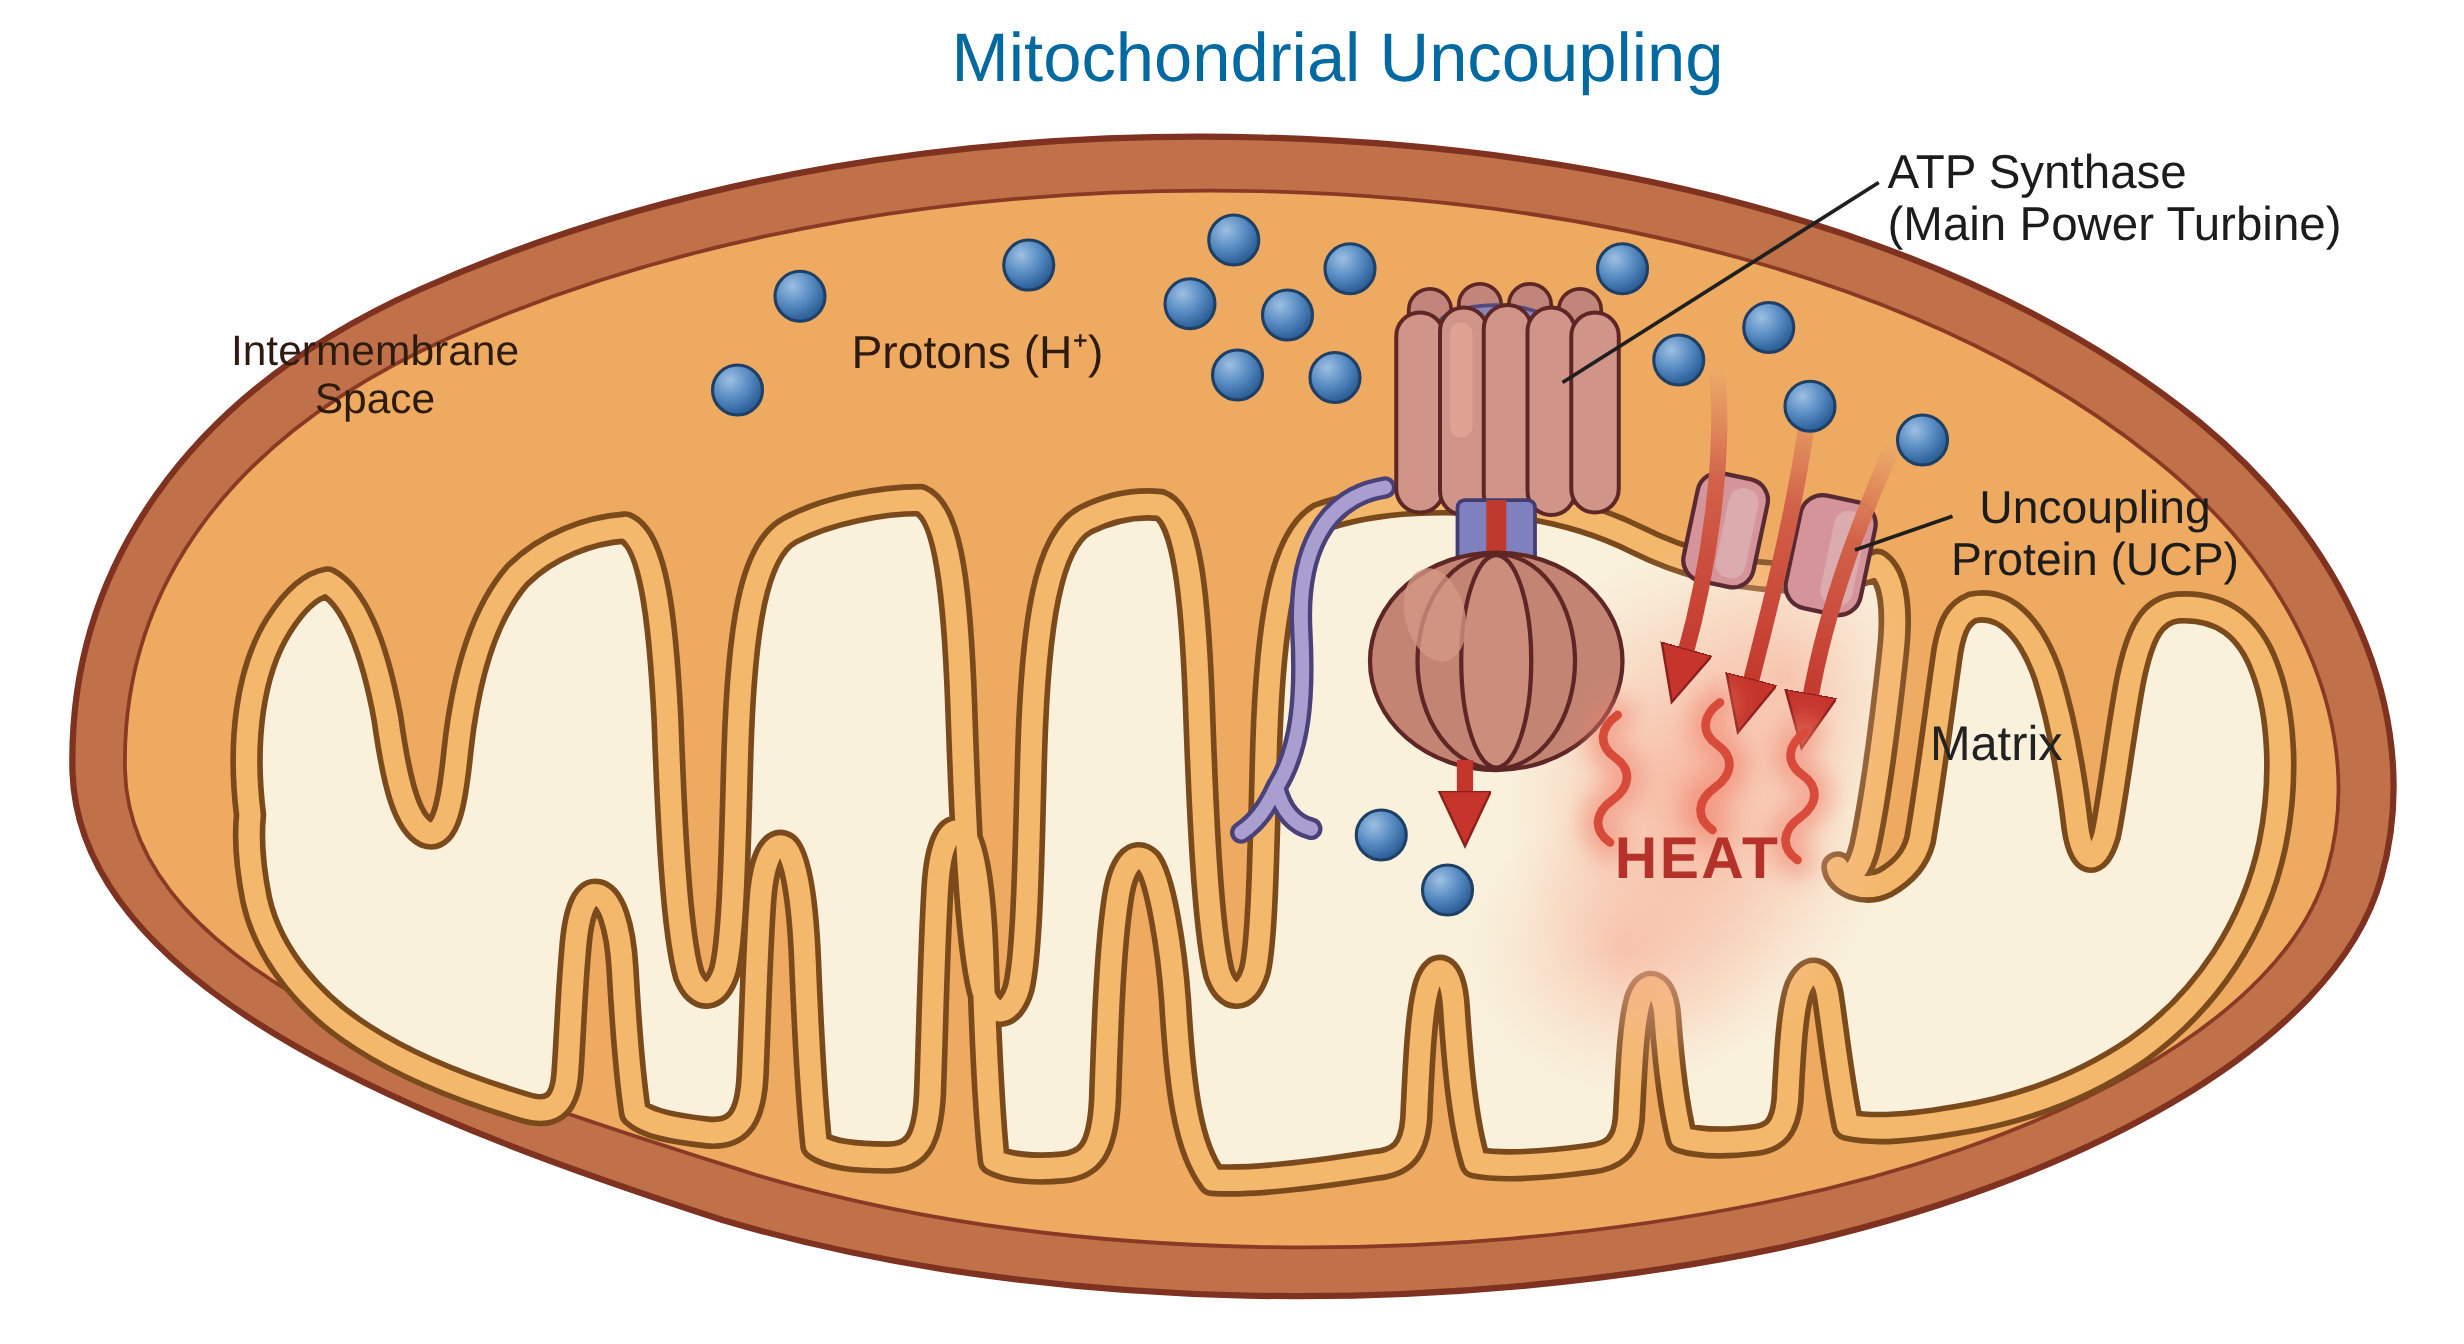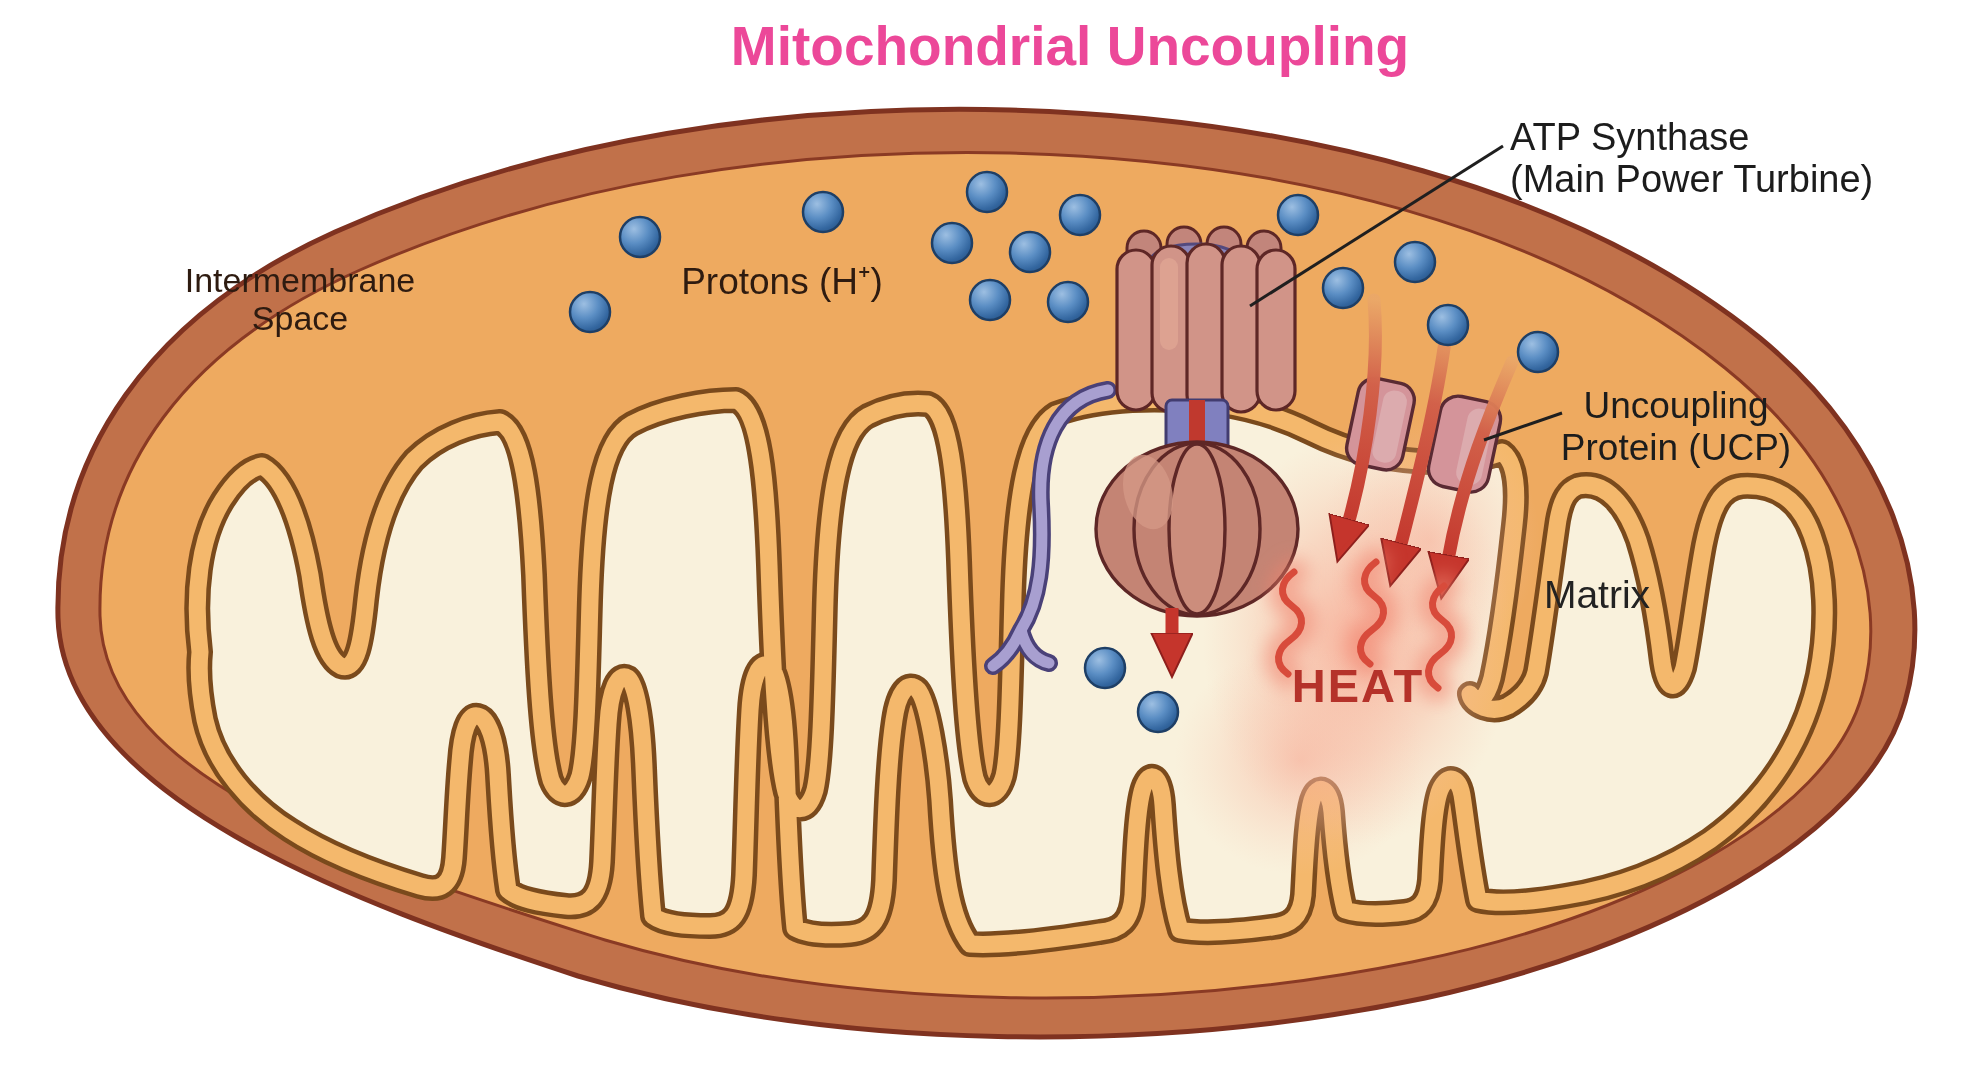--- a/index.html
+++ b/index.html
@@ -1,20 +1,20 @@
 <!DOCTYPE html>
 <html><head>
 <meta charset="utf-8">
 <style>
   html,body{margin:0;padding:0;background:#ffffff;}
   .stage{position:relative;width:1971px;height:1075px;background:#ffffff;overflow:hidden;
          font-family:"Liberation Sans", sans-serif;}
   .stage svg{position:absolute;left:0;top:0;}
   .page-title{position:absolute;left:1070px;top:14px;transform:translateX(-50%);
-    font-size:55px;font-weight:bold;color:#ec4899;white-space:nowrap;letter-spacing:0px;}
+    font-size:55px;font-weight:normal;color:#0369a1;white-space:nowrap;letter-spacing:0px;}
   .svg-label{font-family:"Liberation Sans", sans-serif;}
 </style>
 </head>
 <body>
 
 <div class="stage">
 
 <svg width="1971" height="1075" viewBox="0 0 1971 1075" xmlns="http://www.w3.org/2000/svg">
   <defs>
     <radialGradient id="protonGrad" cx="35%" cy="30%" r="80%">

